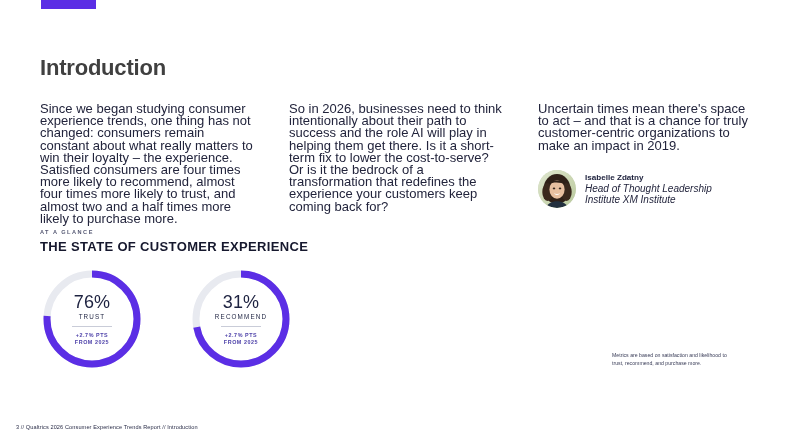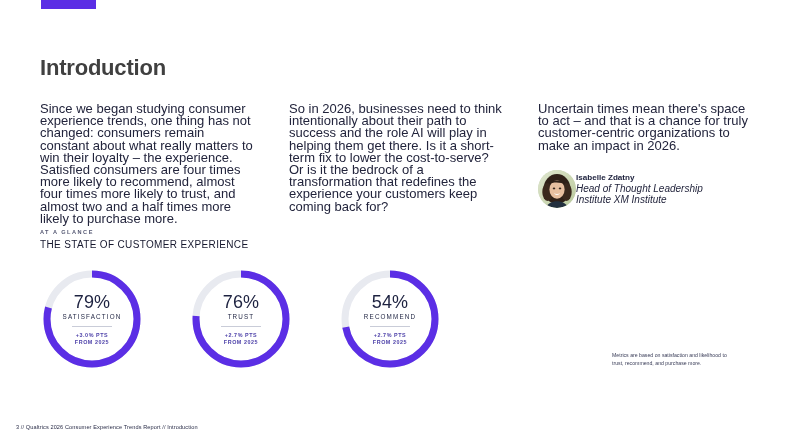--- a/index.html
+++ b/index.html
@@ -70,20 +70,21 @@
     width: 38px;
     height: 38px;
     border-radius: 50%;
     flex: 0 0 38px;
     overflow: hidden;
     position: relative;
     background: #cfd9bd;
   }
   #avatar svg { display: block; width: 38px; height: 38px; }
   #author-text {
+    margin-left: 9px;
     line-height: 11px;
   }
   #author-name {
     font-size: 8.1px;
     font-weight: bold;
     color: #1b1f3b;
     display: block;
   }
   .author-role {
     font-size: 10px;
@@ -99,22 +100,22 @@
     top: 229px;
   }
   #glance-eyebrow {
     font-size: 5.6px;
     letter-spacing: 1.5px;
     color: #555873;
     font-weight: bold;
     margin-bottom: 4px;
   }
   #glance-heading {
-    font-size: 10px;
-    font-weight: normal;
+    font-size: 13px;
+    font-weight: bold;
     letter-spacing: 0.35px;
     color: #16182e;
   }
 
   
   #donut-row {
     position: absolute;
     left: 40px;
     top: 267px;
     width: 715px;
@@ -209,21 +210,21 @@
 
   <div class="intro-col">
     <p>Since we began studying consumer experience trends, one thing has not changed: consumers remain constant about what really matters to win their loyalty – the experience. Satisfied consumers are four times more likely to recommend, almost four times more likely to trust, and almost two and a half times more likely to purchase more.</p>
   </div>
 
   <div class="intro-col">
     <p>So in 2026, businesses need to think intentionally about their path to success and the role AI will play in helping them get there. Is it a short-term fix to lower the cost-to-serve? Or is it the bedrock of a transformation that redefines the experience your customers keep coming back for?</p>
   </div>
 
   <div class="intro-col">
-    <p>Uncertain times mean there's space to act – and that is a chance for truly customer-centric organizations to make an impact in 2026.</p>
+    <p>Uncertain times mean there's space to act – and that is a chance for truly customer-centric organizations to make an impact in 2019.</p>
 
     <div id="author-block">
       <div id="avatar">
         <svg viewBox="0 0 38 38" aria-hidden="true">
           <defs>
             <clipPath id="avClip">
                 <circle cx="19" cy="19" r="19"></circle>
               </clipPath>
             <linearGradient id="avBg" x1="0" y1="0" x2="1" y2="1">
               <stop offset="0%" stop-color="#dfe6cf"></stop>
@@ -261,37 +262,20 @@
 
 </div>
 
 <div id="glance-wrap">
   <div id="glance-eyebrow">AT A GLANCE</div>
   <div id="glance-heading">THE STATE OF CUSTOMER EXPERIENCE</div>
 </div>
 
 <div id="donut-row">
 
-  <div class="donut-cell">
-    <div class="donut">
-      <svg viewBox="0 0 104 104" aria-hidden="true">
-        <circle cx="52" cy="52" r="45" fill="none" stroke="#E8EAF0" stroke-width="7"></circle>
-        <circle class="donut-arc" cx="52" cy="52" r="45" fill="none" stroke="#5B2EE5" stroke-width="7" stroke-linecap="butt" stroke-dasharray="223.37 59.38"></circle>
-      </svg>
-      <div class="donut-inner">
-        <div class="donut-value">79%</div>
-        <div class="donut-label">SATISFACTION</div>
-        <div class="donut-rule"></div>
-        <div class="donut-delta">
-          <span>+3.0% PTS</span><br>
-          <span>FROM 2025</span>
-        </div>
-      </div>
-    </div>
-  </div>
 
   <div class="donut-cell">
     <div class="donut">
       <svg viewBox="0 0 104 104" aria-hidden="true">
         <circle cx="52" cy="52" r="45" fill="none" stroke="#E8EAF0" stroke-width="7"></circle>
         <circle class="donut-arc" cx="52" cy="52" r="45" fill="none" stroke="#5B2EE5" stroke-width="7" stroke-linecap="butt" stroke-dasharray="214.88 67.86"></circle>
       </svg>
       <div class="donut-inner">
         <div class="donut-value">76%</div>
         <div class="donut-label">TRUST</div>
@@ -304,21 +288,21 @@
     </div>
   </div>
 
   <div class="donut-cell">
     <div class="donut">
       <svg viewBox="0 0 104 104" aria-hidden="true">
         <circle cx="52" cy="52" r="45" fill="none" stroke="#E8EAF0" stroke-width="7"></circle>
         <circle class="donut-arc" cx="52" cy="52" r="45" fill="none" stroke="#5B2EE5" stroke-width="7" stroke-linecap="butt" stroke-dasharray="203.58 79.17"></circle>
       </svg>
       <div class="donut-inner">
-        <div class="donut-value">54%</div>
+        <div class="donut-value">31%</div>
         <div class="donut-label">RECOMMEND</div>
         <div class="donut-rule"></div>
         <div class="donut-delta">
           <span>+2.7% PTS</span><br>
           <span>FROM 2025</span>
         </div>
       </div>
     </div>
   </div>
 

